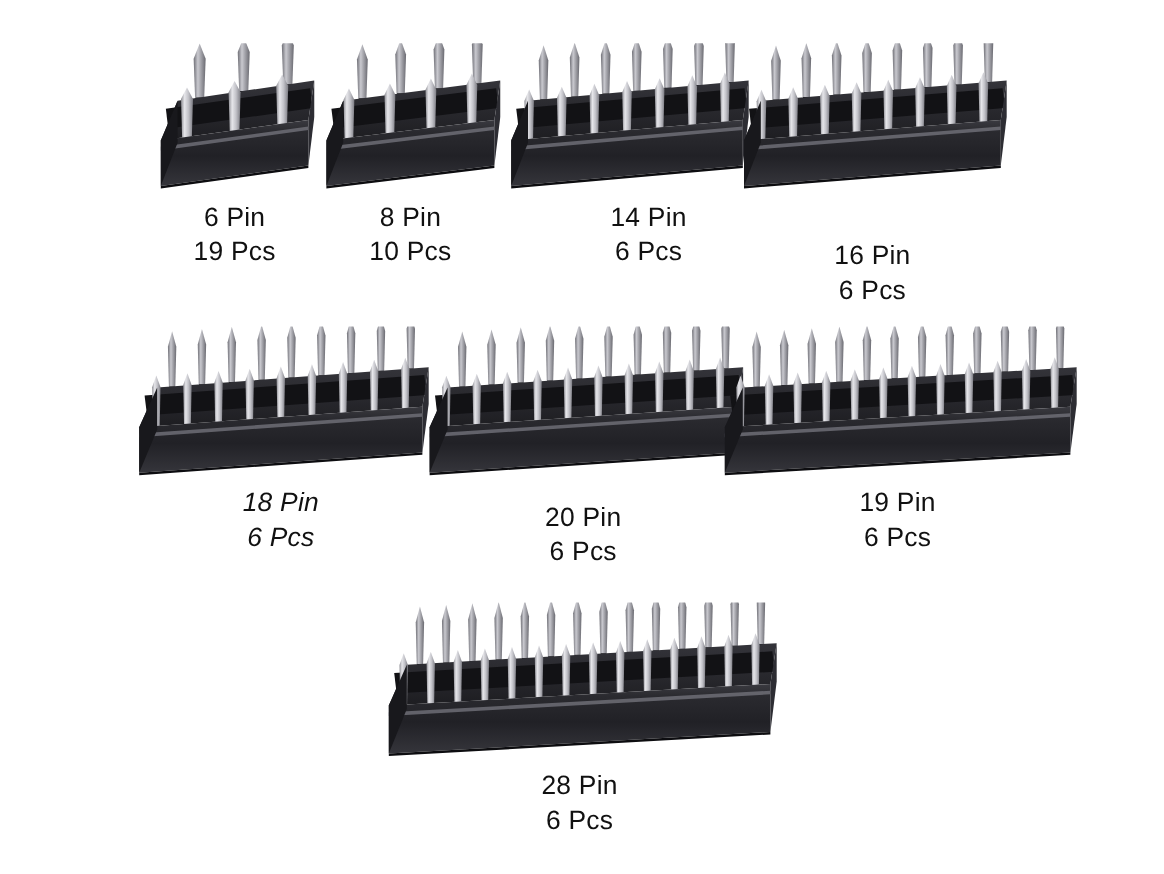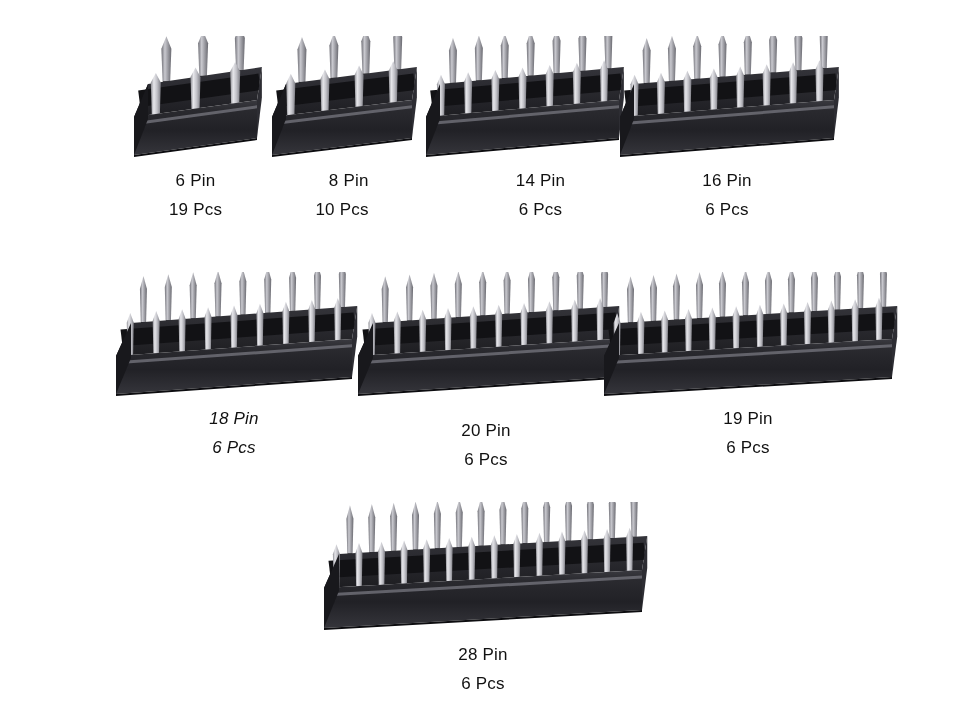--- a/index.html
+++ b/index.html
@@ -21,21 +21,21 @@
     flex-direction: column;
     align-items: center;
   }
   .socket-art {
     display: block;
   }
   .label-block {
     text-align: center;
     color: #111111;
     font-family: "Liberation Sans", sans-serif;
-    font-size: 17px;
+    font-size: 22px;
     line-height: 29px;
     letter-spacing: 0.2px;
     white-space: nowrap;
   }
   .label-pins { font-weight: 400; }
   .label-qty  { font-weight: 400; }
 </style>
 </head>
 <body>
 
@@ -129,21 +129,21 @@
           <polygon points="55.32682926829269,76.57317073170732 62.526829268292694,76.57317073170732 63.42682926829269,43.03317073170732 58.92682926829269,33.57317073170732 54.42682926829269,43.03317073170732" fill="url(#metal-socket-8-pin)"></polygon>
           <polygon points="89.47317073170733,72.42682926829268 96.67317073170732,72.42682926829268 97.57317073170732,38.88682926829268 93.07317073170732,29.42682926829268 88.57317073170732,38.88682926829268" fill="url(#metal-socket-8-pin)"></polygon>
           <polygon points="123.61951219512196,68.28048780487805 130.81951219512194,68.28048780487805 131.71951219512195,34.74048780487805 127.21951219512195,25.28048780487805 122.71951219512195,34.74048780487805" fill="url(#metal-socket-8-pin)"></polygon>
           <polygon points="6,81 146,64 146,102 6,119" fill="url(#front-socket-8-pin)"></polygon>
           <polygon points="6,86.32 146,69.32 146,72.32 6,89.32" fill="#6d6d75" opacity="0.85"></polygon>
           <polygon points="6,81 20,48 20,82.96000000000001 6,119" fill="#18181c"></polygon>
           <polygon points="146,64 150.9,31 150.9,61.400000000000006 146,102" fill="#2d2d33"></polygon>
           <polygon points="6,119 146,102 146,104 6,121" fill="#0d0d10"></polygon>
         </g>
       </svg>
-      <div class="label-block" style="margin-top: 5px; text-align: right;">
+      <div class="label-block" style="margin-top: 5px;">
         <div class="label-pins">8 Pin</div>
         <div class="label-qty">10 Pcs</div>
       </div>
     </div>
     <div class="socket-cell" style="left: 420px; top: 36px; width: 205px;">
       <svg width="205" height="125" viewBox="0 0 205 125" class="socket-art">
         <defs>
           <linearGradient id="front-socket-14-pin" x1="0%" y1="0%" x2="0%" y2="100%">
             <stop offset="0%" stop-color="#3a3a40"></stop>
             <stop offset="18%" stop-color="#2a2a2f"></stop>
@@ -195,21 +195,21 @@
           <polygon points="6,81 20,48 20,82.96000000000001 6,119" fill="#18181c"></polygon>
           <polygon points="199,64 203.9,31 203.9,61.400000000000006 199,102" fill="#2d2d33"></polygon>
           <polygon points="6,119 199,102 199,104 6,121" fill="#0d0d10"></polygon>
         </g>
       </svg>
       <div class="label-block" style="margin-top: 5px; margin-left: 36px;">
         <div class="label-pins">14 Pin</div>
         <div class="label-qty">6 Pcs</div>
       </div>
     </div>
-    <div class="socket-cell" style="left: 614px; top: 36px; width: 226px;">
+    <div class="socket-cell" style="left: 614px; top: 36px; width: 226px; gap: 32px;">
       <svg width="226" height="125" viewBox="0 0 226 125" class="socket-art">
         <defs>
           <linearGradient id="front-socket-16-pin" x1="0%" y1="0%" x2="0%" y2="100%">
             <stop offset="0%" stop-color="#3a3a40"></stop>
             <stop offset="18%" stop-color="#2a2a2f"></stop>
             <stop offset="55%" stop-color="#212126"></stop>
             <stop offset="100%" stop-color="#35353b"></stop>
           </linearGradient>
           <linearGradient id="top-socket-16-pin" x1="0%" y1="0%" x2="0%" y2="100%">
             <stop offset="0%" stop-color="#34343a"></stop>

